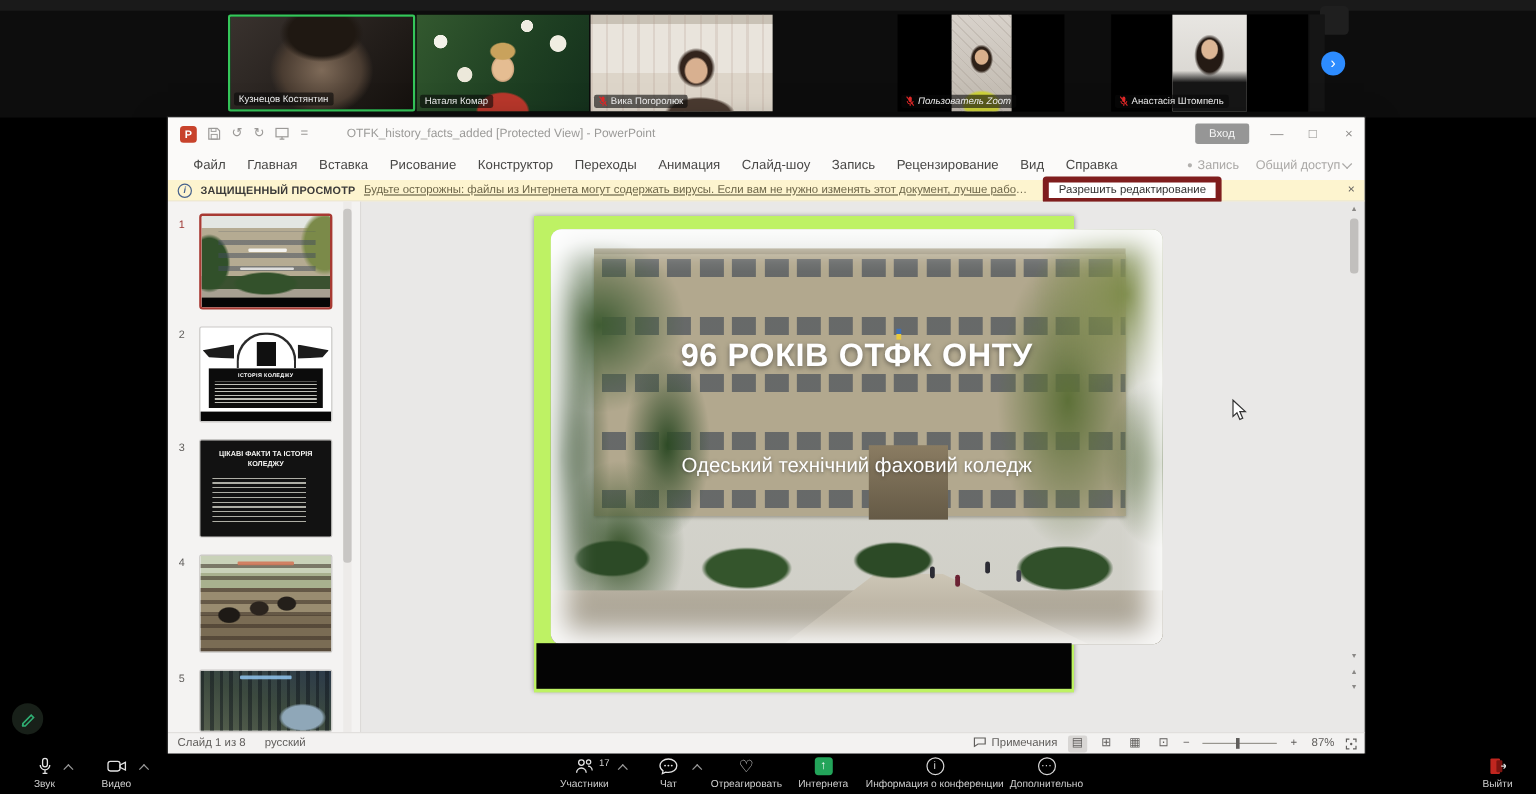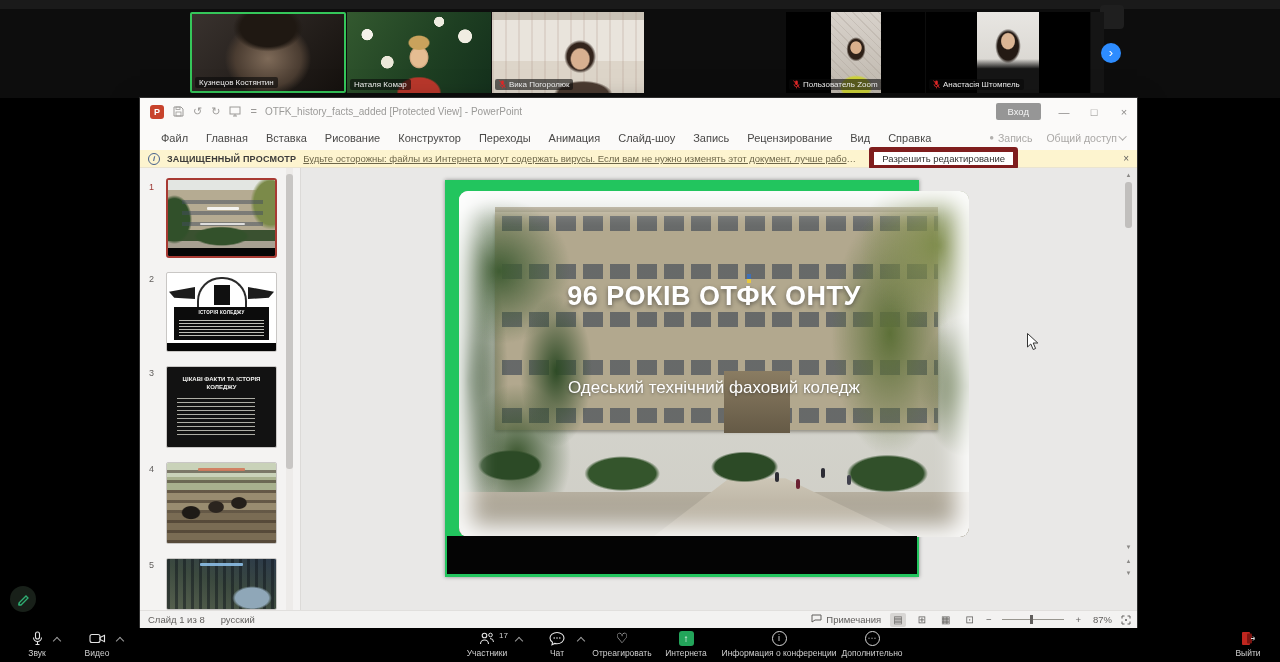--- a/index.html
+++ b/index.html
@@ -13,21 +13,21 @@
   .vtile{position:absolute;top:12px;height:81px;background:#000;overflow:hidden;box-sizing:border-box;}
   .vtile.active{border:2px solid #35c75a;border-radius:2px;}
   .vbg{position:absolute;inset:0;}
   .vcol{position:absolute;top:0;height:100%;left:50%;transform:translateX(-50%);}
   .vname{position:absolute;left:3px;bottom:3px;display:flex;align-items:center;gap:3px;
          background:rgba(10,10,10,.6);color:#eee;font-size:8px;padding:1px 4px;border-radius:2px;white-space:nowrap;}
   .p1{left:190px;width:156px;}
   .p2{left:347px;width:144px;}
   .p3{left:492px;width:152px;}
   .p4{left:645px;width:140px;}
-  .p5{left:786px;width:139px;}
+  .p5{left:748px;width:139px;font-style:italic;}
   .p6{left:926px;width:164px;}
   .p7{left:1091px;width:13px;background:#151515;}
   .b1{background:
       radial-gradient(50px 34px at 50% 18%,#1f1812 0 55%,rgba(31,24,18,0) 70%),
       radial-gradient(60px 52px at 50% 58%,#7e6a58 0,#4a3c31 55%,rgba(74,60,49,0) 72%),
       linear-gradient(135deg,#39322e,#15110e);}
   .b2{background:
       radial-gradient(9px 9px at 14% 28%,#f4f2ea 60%,rgba(244,242,234,0) 66%),
       radial-gradient(11px 11px at 82% 30%,#f0ede2 60%,rgba(240,237,226,0) 66%),
       radial-gradient(8px 8px at 64% 12%,#efece1 60%,rgba(239,236,225,0) 66%),
@@ -64,21 +64,21 @@
   .mutedmic{flex:0 0 auto;}
 
   
   .ppt{position:absolute;left:140px;top:98px;width:997px;height:530px;background:#fff;
        box-shadow:0 0 0 1px #2e2e2e,0 10px 26px rgba(0,0,0,.55);}
   .ppt-titlebar{position:absolute;left:0;top:0;width:100%;height:27px;background:#fbfaf9;display:flex;align-items:center;}
   .qat{display:flex;align-items:center;gap:9px;padding-left:10px;color:#8a8886;font-size:12px;}
   .ppt-logo{width:14px;height:14px;background:#c8432c;border-radius:3px;color:#fff;font-size:9px;font-weight:bold;
             display:inline-flex;align-items:center;justify-content:center;}
   .qicon{color:#9b9997;font-size:11px;line-height:1;}
-  .ppt-title{margin-left:8px;font-size:10px;color:#9b9a98;white-space:nowrap;}
+  .ppt-title{margin-left:32px;font-size:10px;color:#9b9a98;white-space:nowrap;}
   .searchbox{position:absolute;left:390px;top:4px;width:235px;height:18px;background:#fdfdfd;border:1px solid #e1dfdd;
              border-radius:3px;display:flex;align-items:center;gap:5px;padding-left:7px;color:#a6a4a2;font-size:10px;}
   .tb-right{position:absolute;right:6px;top:0;height:27px;display:flex;align-items:center;gap:16px;}
   .signin{background:#969696;color:#f5f5f5;font-size:9.5px;border:none;border-radius:2px;padding:3px 12px;font-family:inherit;}
   .wc{color:#8d8b89;font-size:11px;width:14px;text-align:center;cursor:default;}
 
   .ribbon{position:absolute;left:0;top:27px;width:100%;height:25px;background:#fbfaf9;display:flex;align-items:center;padding-left:12px;box-sizing:border-box;}
   .rtab{font-size:11px;color:#494847;padding:0 9px;white-space:nowrap;}
   .ribbon-right{position:absolute;right:10px;top:0;height:25px;display:flex;align-items:center;gap:14px;color:#aaa8a6;font-size:10.5px;}
   .rr-item{display:flex;align-items:center;gap:4px;}
@@ -141,21 +141,21 @@
   .t4text{position:absolute;left:28%;top:6%;width:44%;height:3px;background:rgba(210,120,90,.9);border-radius:1px;}
   .t5bg{position:absolute;inset:0;background:
       radial-gradient(30px 18px at 78% 78%,#8fa7b8 55%,rgba(143,167,184,0) 66%),
       repeating-linear-gradient(90deg,rgba(16,22,28,.5) 0 3px,rgba(0,0,0,0) 3px 8px),
       linear-gradient(200deg,#2c3a4a,#3c4a3f 50%,#56604e);}
   .t5text{position:absolute;left:30%;top:8%;width:40%;height:3px;background:rgba(140,190,230,.9);border-radius:1px;}
   .pscroll{position:absolute;left:146px;top:0;width:7px;height:442px;background:#edebe9;}
   .pthumb{position:absolute;left:0;top:6px;width:7px;height:295px;background:#c8c6c4;border-radius:3px;}
 
   
-  .slide{position:absolute;left:305px;top:12px;width:450px;height:397px;background:#22c55e;box-shadow:0 0 4px rgba(0,0,0,.4);padding-left:24px;}
+  .slide{position:absolute;left:305px;top:12px;width:450px;height:397px;background:#bef264;box-shadow:0 0 4px rgba(0,0,0,.4);}
   .photo{position:absolute;left:14px;top:11px;width:510px;height:346px;border-radius:9px;overflow:hidden;background:#d8d8d2;}
   .sky{position:absolute;inset:0;background:linear-gradient(#e7eae7,#d6d6cf 45%,#cfcec6);}
   .building{position:absolute;left:7%;top:6%;width:87%;height:63%;background-color:#b2a88e;background-image:
       repeating-linear-gradient(90deg,rgba(178,168,142,1) 0 7px,rgba(178,168,142,0) 7px 27px),
       repeating-linear-gradient(0deg,rgba(178,168,142,1) 0 7px,rgba(57,67,82,.62) 7px 22px,rgba(178,168,142,1) 22px 48px);
       box-shadow:0 2px 3px rgba(90,85,70,.5);}
   .roof{position:absolute;left:7%;top:4.5%;width:87%;height:2.5%;background:#9a9076;}
   .entry{position:absolute;left:52%;top:52%;width:13%;height:18%;background:linear-gradient(#8a7c62,#655a46);}
   .flag{position:absolute;left:56.5%;top:24%;width:4px;height:9px;background:linear-gradient(#3f6fb5 0 50%,#e8c93e 50% 100%);}
   .treeL{position:absolute;left:-6%;top:2%;width:28%;height:96%;background:

